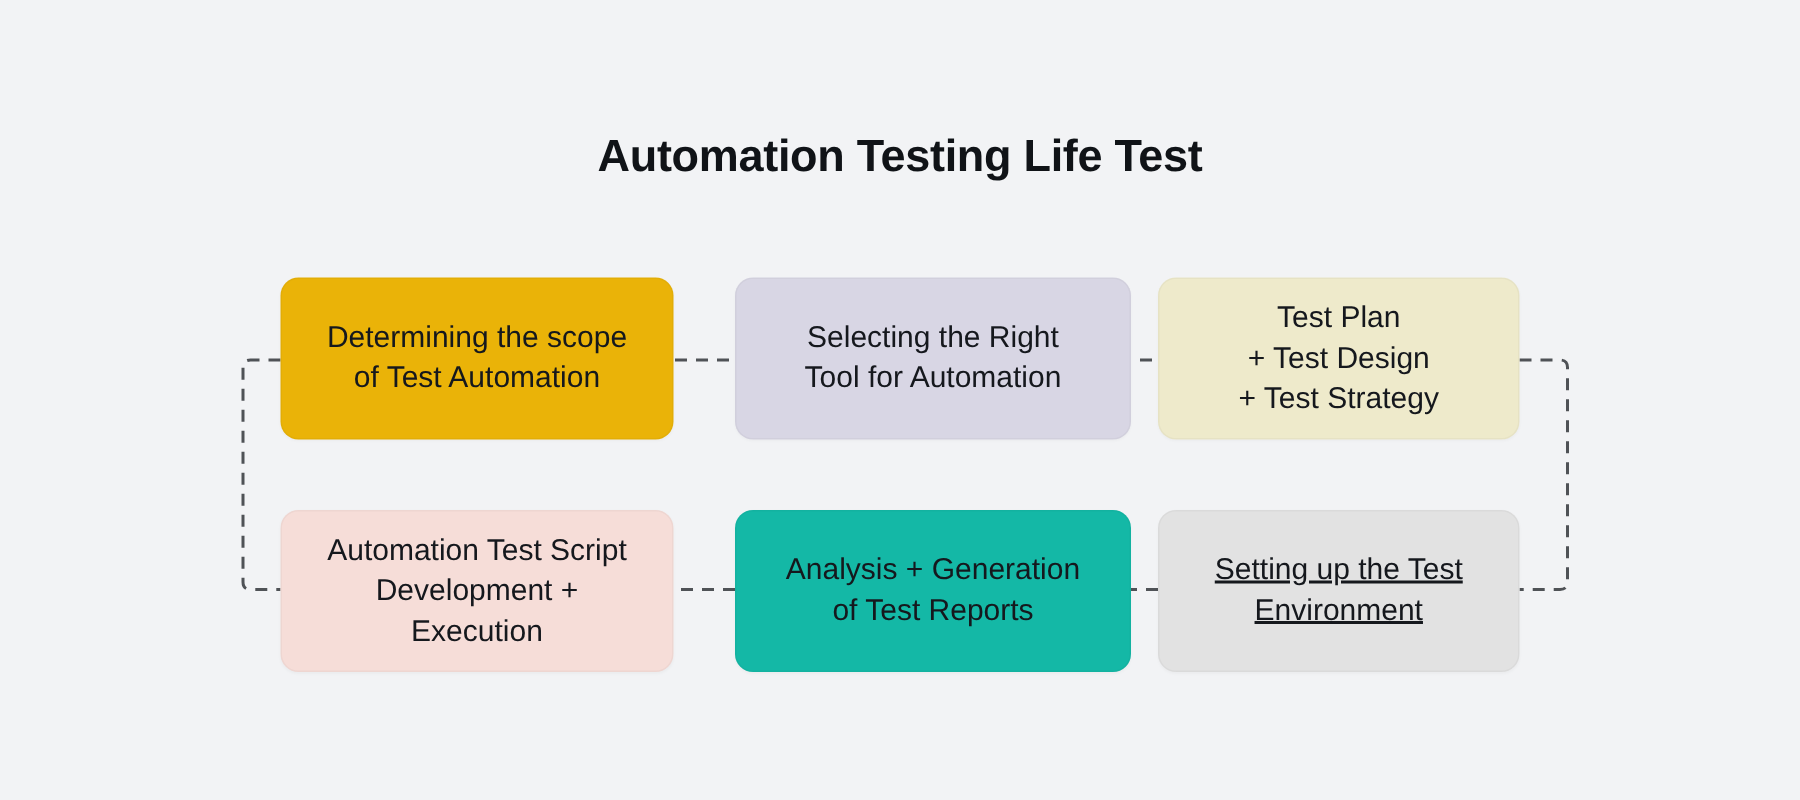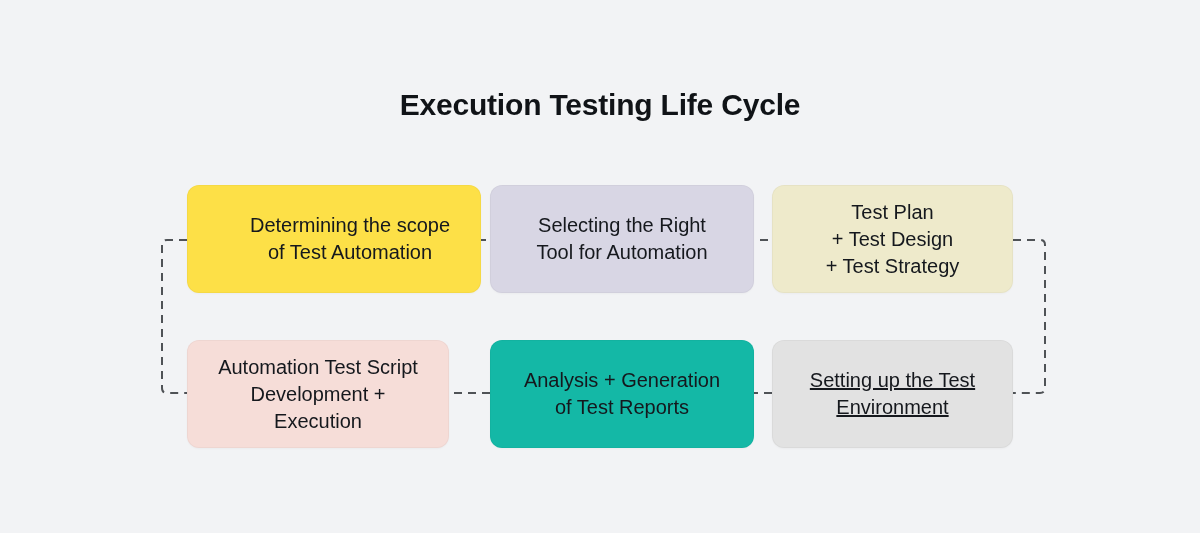--- a/index.html
+++ b/index.html
@@ -59,32 +59,32 @@
   .r2 { top: 340px; height: 108px; }
   .c1 { left: 187px; width: 262px; }
   .c2 { left: 490px; width: 264px; }
   .c3 { left: 772px; width: 241px; }
 </style>
 </head>
 <body>
 
 <div class="canvas" style="background: rgb(242, 243, 245); color: rgb(21, 24, 29);">
 
-  <div class="title" style="color: rgb(16, 19, 23);">Execution Testing Life Cycle</div>
+  <div class="title" style="color: rgb(16, 19, 23);">Automation Testing Life Test</div>
 
   <svg class="connectors" viewBox="0 0 1200 533" xmlns="http://www.w3.org/2000/svg">
     <path d="M450 240 H490" style="stroke: rgb(79, 82, 86);"></path>
     <path d="M732 240 H772" style="stroke: rgb(79, 82, 86);"></path>
     <path d="M1013 240 H1040 Q1045 240 1045 245 V388 Q1045 393 1040 393 H1013" style="stroke: rgb(79, 82, 86);"></path>
     <path d="M772 393 H732" style="stroke: rgb(79, 82, 86);"></path>
     <path d="M490 393 H450" style="stroke: rgb(79, 82, 86);"></path>
     <path d="M187 240 H167 Q162 240 162 245 V388 Q162 393 167 393 H187" style="stroke: rgb(79, 82, 86);"></path>
   </svg>
 
-  <div class="node r1 c1" style="background: #fde047; padding-left: 32px;">
+  <div class="node r1 c1" style="background: #eab308;">
     <div class="label">Determining the scope
 of Test Automation</div>
   </div>
 
   <div class="node r1 c2" style="background: rgb(216, 214, 228);">
     <div class="label">Selecting the Right
 Tool for Automation</div>
   </div>
 
   <div class="node r1 c3" style="background: rgb(238, 234, 203);">

